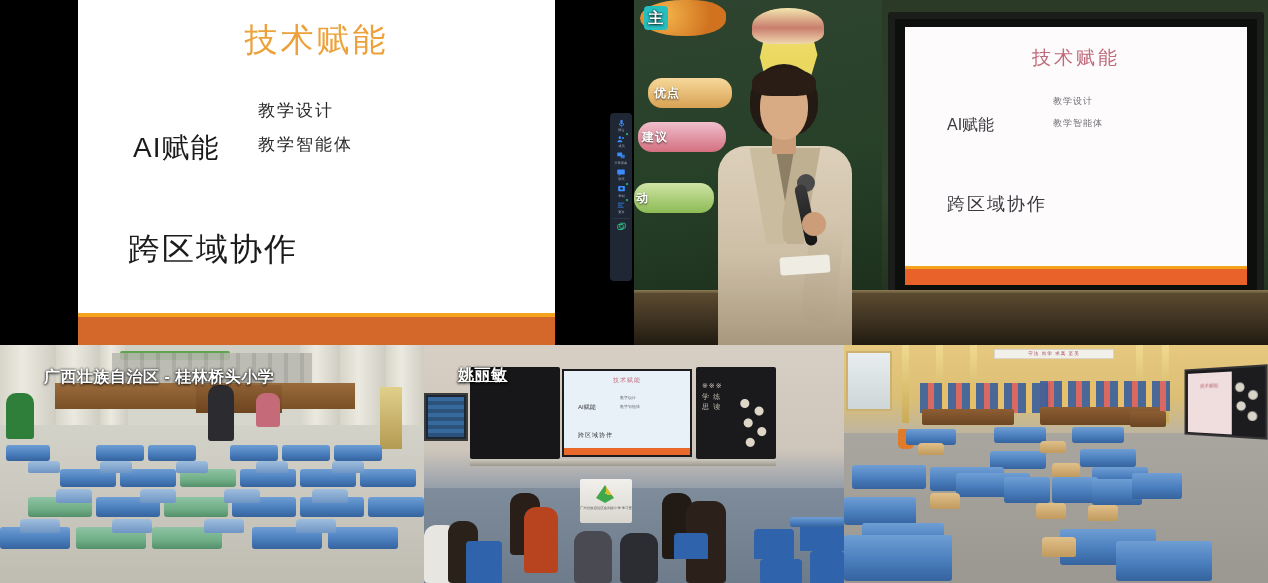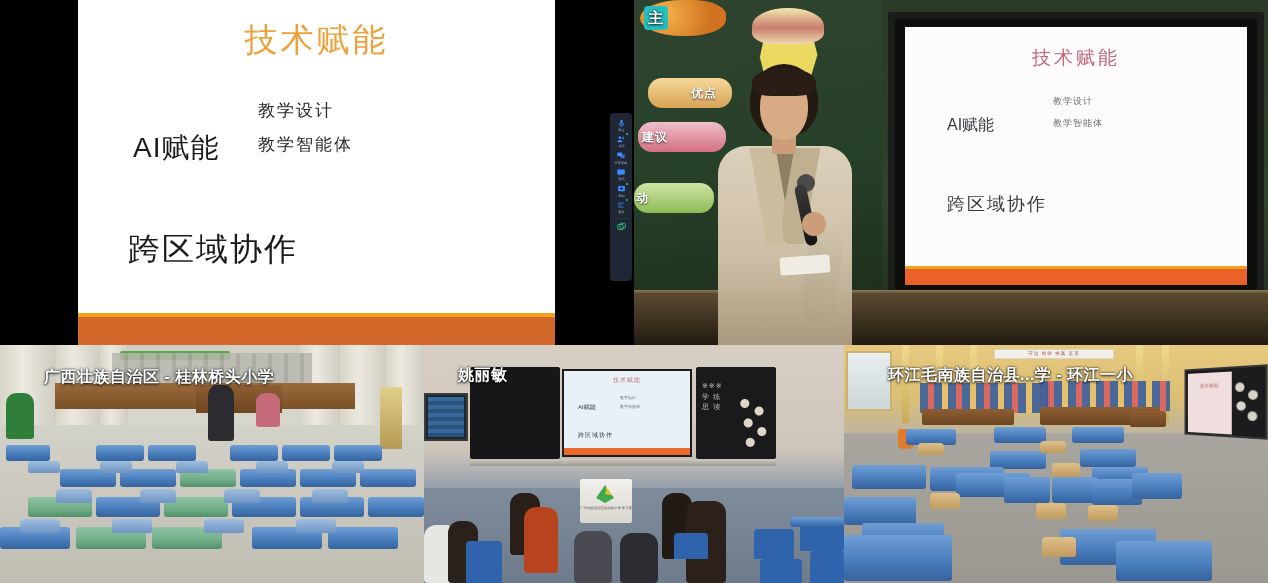--- a/index.html
+++ b/index.html
@@ -486,21 +486,21 @@
 
   <div class="tile" id="tile-teacher">
     <div class="tc-wall"></div>
     <div class="tc-board-dark"></div>
 
     <div class="deco deco-cloud1"></div>
     <div class="deco deco-ice"></div>
     <div class="deco deco-ice2"></div>
 
     <div class="deco deco-bread"></div>
-    <div class="deco-lbl" style="left:20px; top:85px;margin-left:37px;">优点</div>
+    <div class="deco-lbl" style="left:20px; top:85px;">优点</div>
 
     <div class="deco deco-meat"></div>
     <div class="deco-lbl" style="left:8px; top:129px;">建议</div>
 
     <div class="deco deco-leaf"></div>
     <div class="deco-lbl" style="left:2px; top:190px;">动</div>
 
     <div class="tc-screen-frame">
       <div class="tc-screen-inner">
         <div class="tcs-body">
@@ -645,21 +645,21 @@
     <div class="seatp" style="left:24px;  top:176px; width:30px; height:62px; background:#2a211a;"></div>
 
     <div class="chairblue" style="left:42px;  top:196px; width:36px; height:42px;"></div>
     <div class="chairblue" style="left:250px; top:188px; width:34px; height:26px;"></div>
     <div class="chairblue" style="left:330px; top:184px; width:40px; height:30px;"></div>
     <div class="chairblue" style="left:376px; top:176px; width:44px; height:30px;"></div>
     <div class="chairblue" style="left:336px; top:214px; width:42px; height:24px;"></div>
     <div class="chairblue" style="left:386px; top:206px; width:34px; height:32px;"></div>
     <div class="tdesk" style="left:366px; top:172px; width:54px; height:10px;"></div>
 
-    <div class="tile-label" style="left:34px; top:20px;">姚丽敏</div>
+    <div class="tile-label" style="left:34px; top:20px;text-decoration:underline;">姚丽敏</div>
   </div>
 
   <div class="tile" id="tile-br">
     <div class="br-wall"></div>
     <div class="br-floor"></div>
 
     <div class="br-col" style="left:58px;"></div>
     <div class="br-col" style="left:92px;"></div>
     <div class="br-col" style="left:126px;"></div>
     <div class="br-col" style="left:292px;"></div>
@@ -710,16 +710,15 @@
     <div class="tdesk" style="left:272px; top:196px; width:96px; height:40px;"></div>
 
     <div class="tchair wood" style="left:74px;  top:98px;  width:26px; height:12px;"></div>
     <div class="tchair wood" style="left:196px; top:96px;  width:26px; height:12px;"></div>
     <div class="tchair wood" style="left:208px; top:118px; width:28px; height:14px;"></div>
     <div class="tchair wood" style="left:86px;  top:148px; width:30px; height:16px;"></div>
     <div class="tchair wood" style="left:192px; top:158px; width:30px; height:16px;"></div>
     <div class="tchair wood" style="left:244px; top:160px; width:30px; height:16px;"></div>
     <div class="tchair wood" style="left:198px; top:192px; width:34px; height:20px;"></div>
 
-    <div class="tile-label" style="left:44px; top:20px;">环江毛南族自治县...学 - 环江一小</div>
   </div>
 
 </div>
 
 </body></html>

